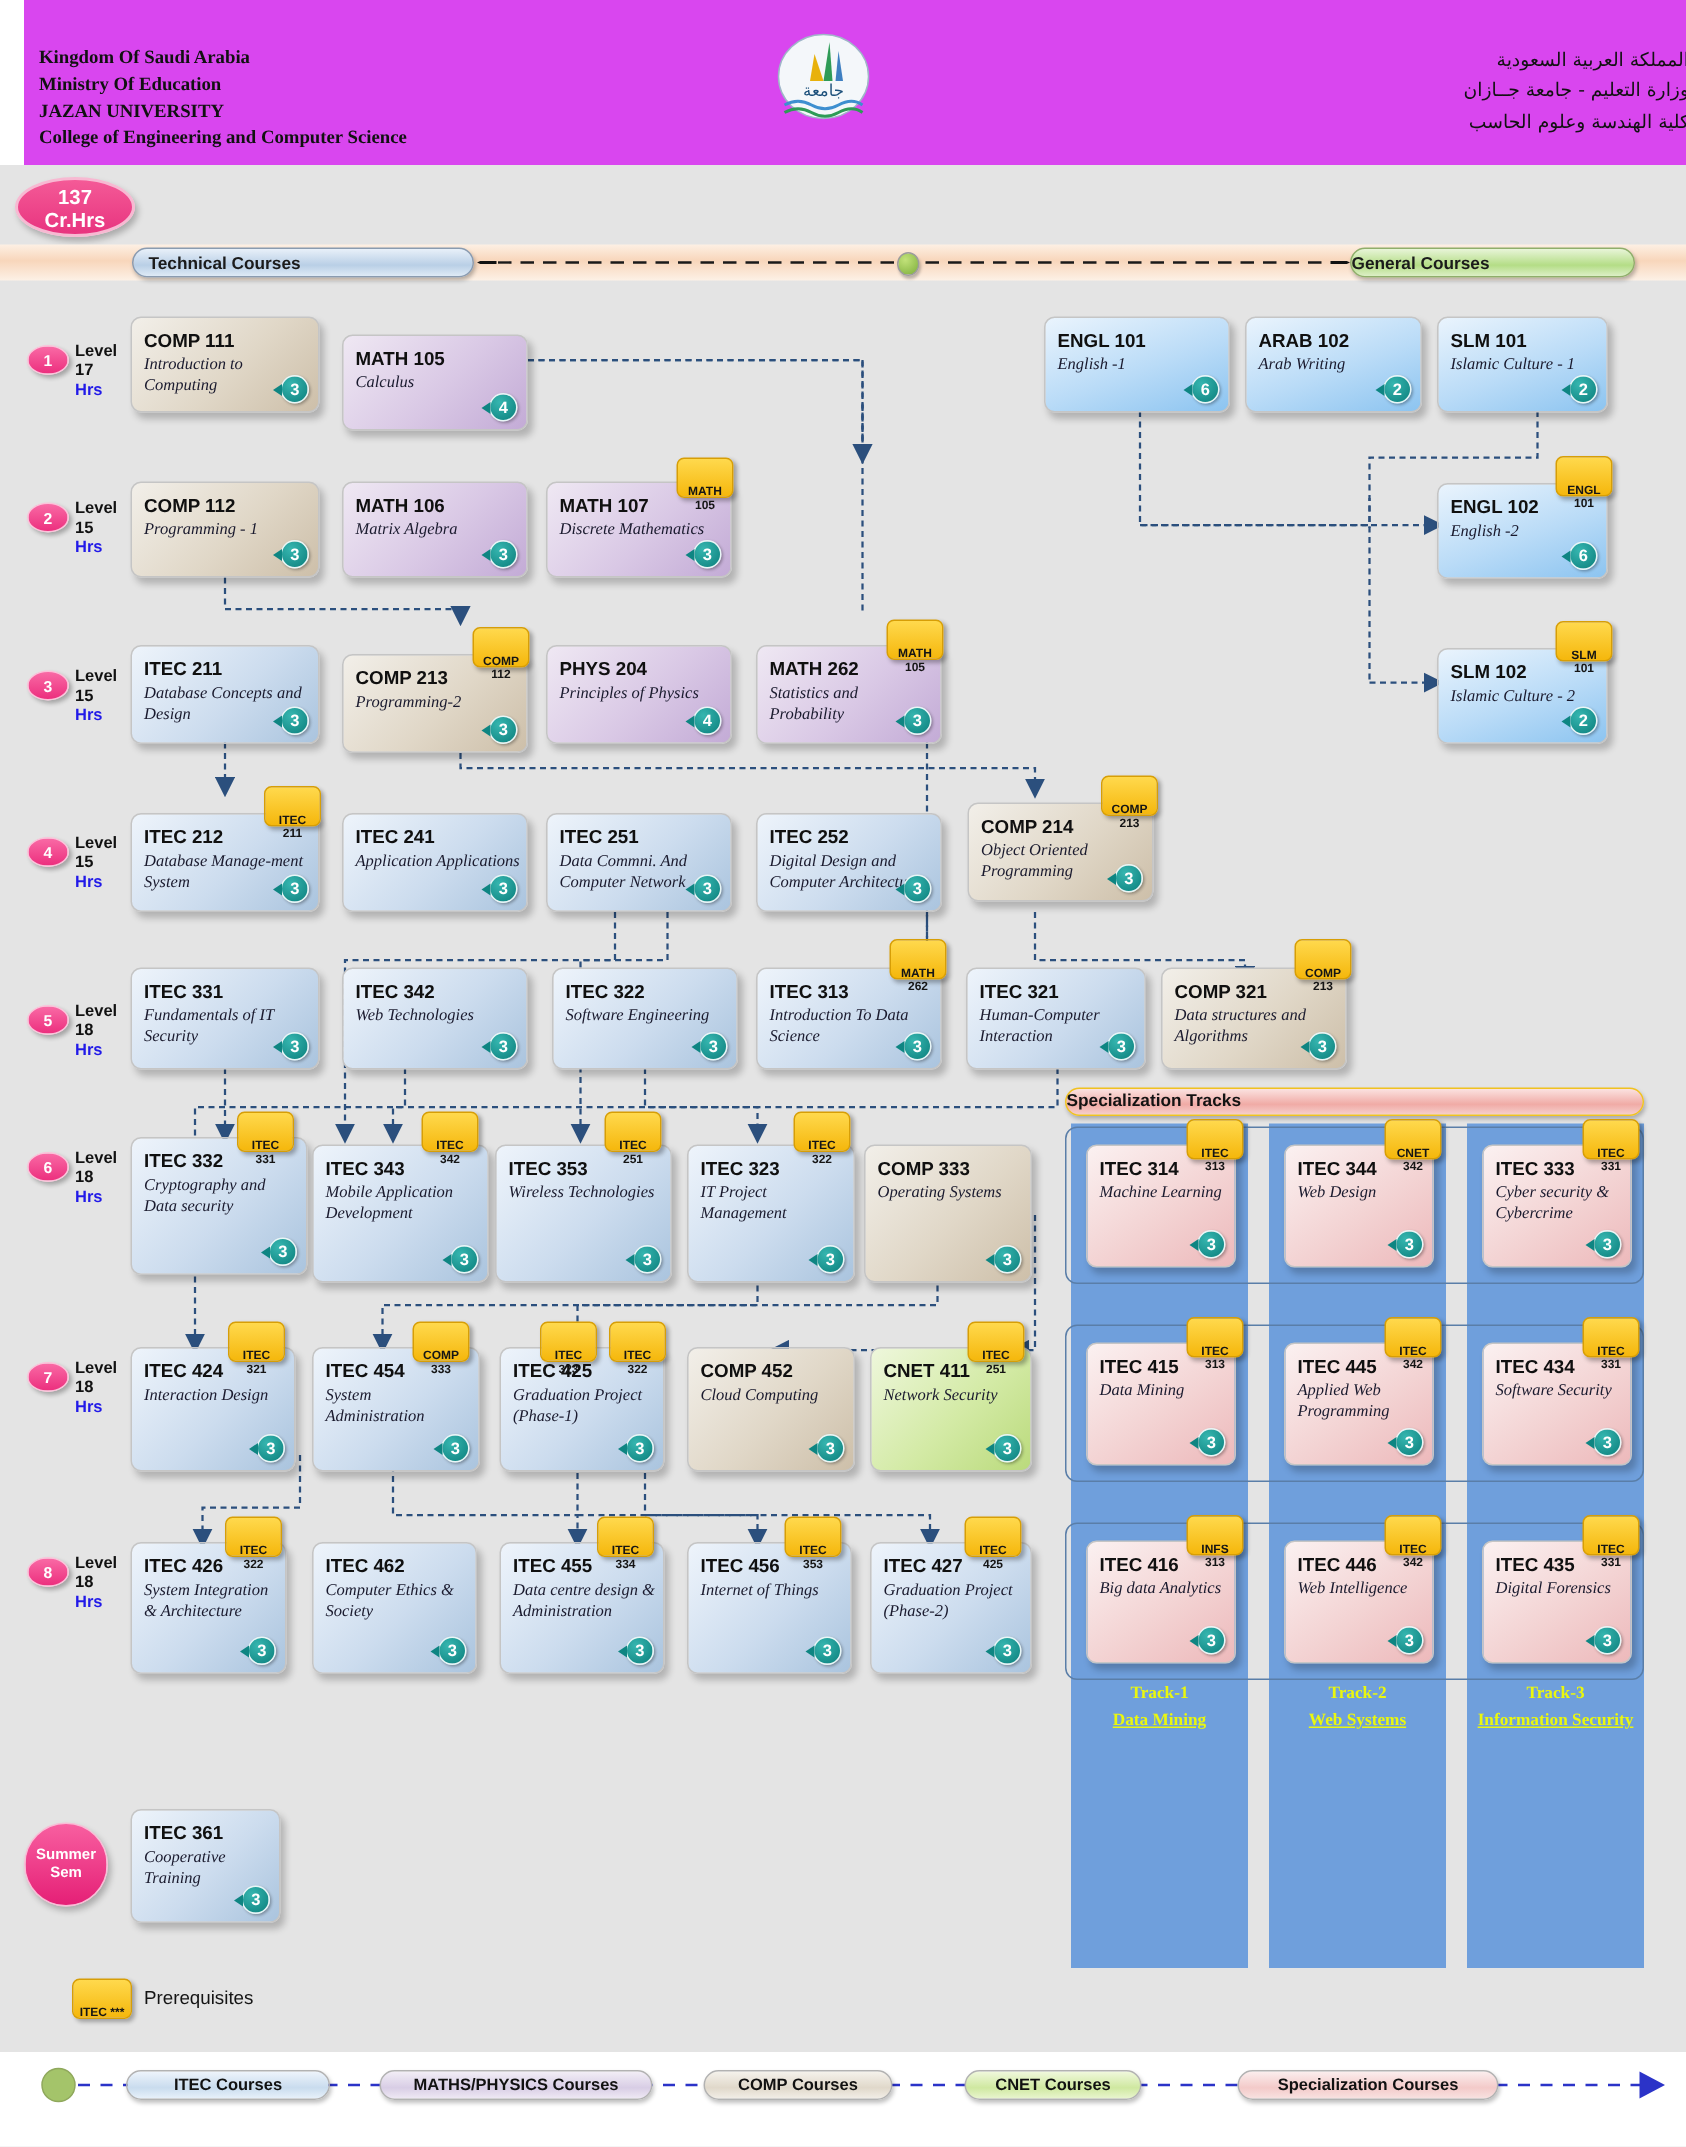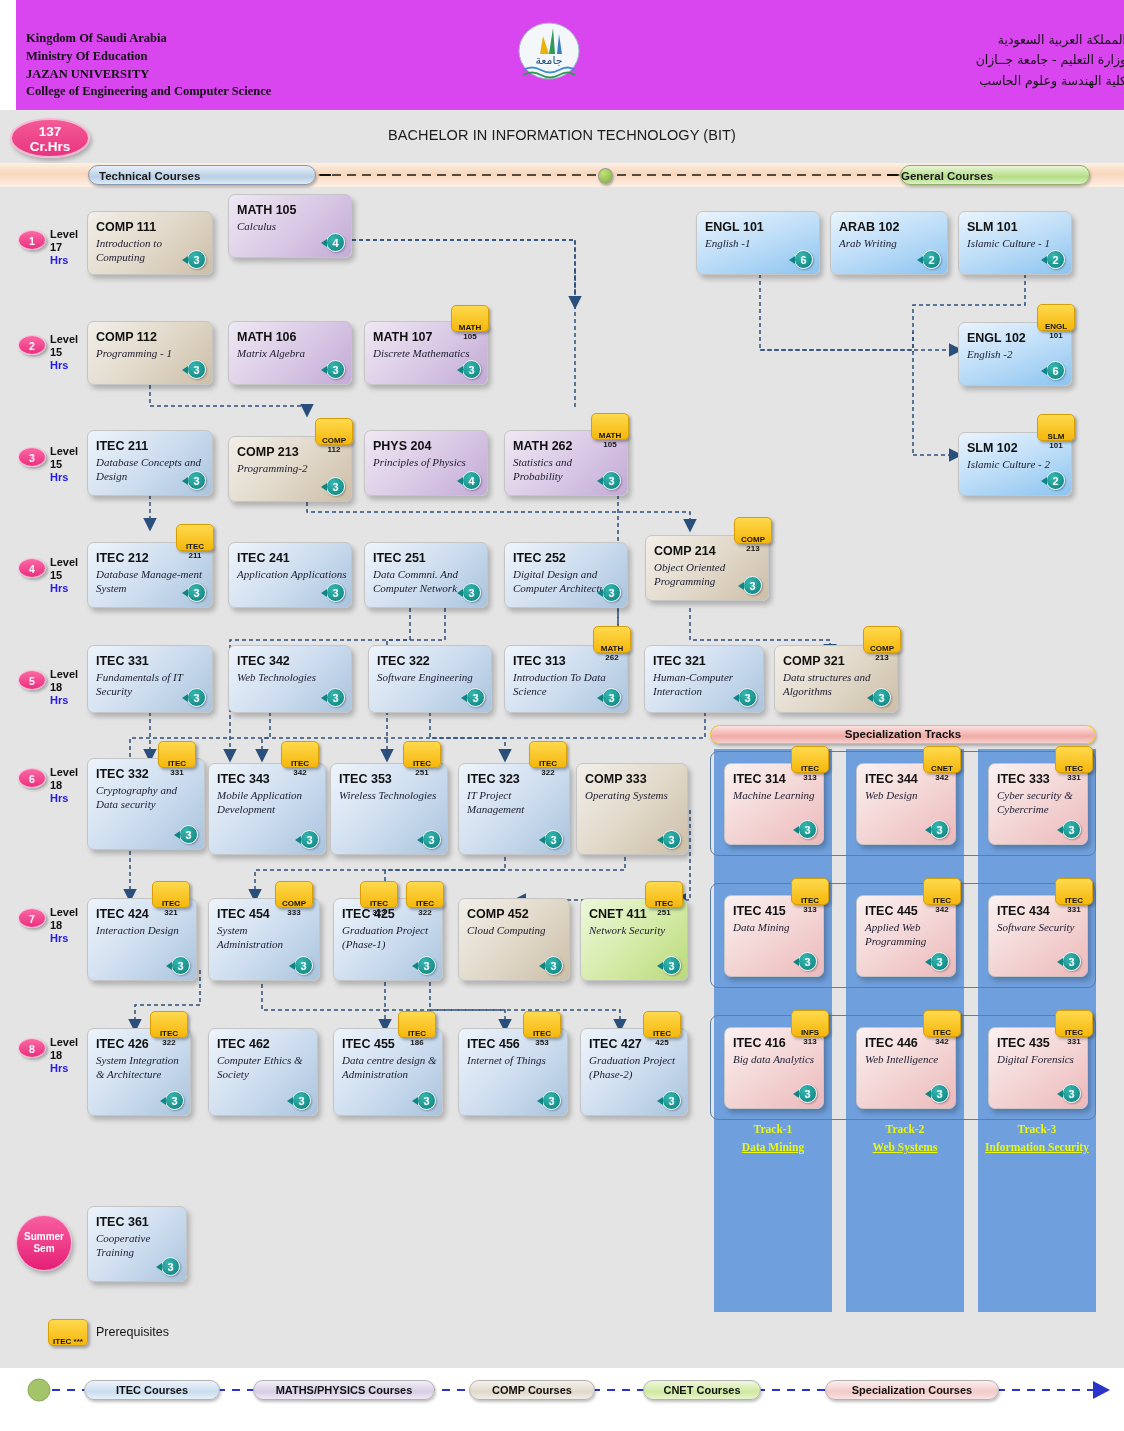--- a/index.html
+++ b/index.html
@@ -86,21 +86,21 @@
      text-align:center; line-height:1.1; padding-top:18px; z-index:6; }
   .prq span { display:block; }
 
   
   #wires { position:absolute; left:0; top:0; width:1124px; height:1258px; pointer-events:none; }
 
   
   #spec-wrap { position:absolute; left:710px; top:615px; width:386px; height:587px; }
   #spec-title { position:absolute; left:0; top:0; width:386px; height:19px; border-radius:10px;
      background:linear-gradient(180deg,#fbe2e0,#f0aba6 60%,#f6cfcc); border:1.5px solid #f0c21f;
-     font-size:11.5px; font-weight:bold; color:#131313; text-align:center; line-height:17px;
+     font-size:11.5px; font-weight:bold; color:#131313; text-align:left; line-height:17px;
      box-shadow:1px 2px 3px rgba(0,0,0,.25); }
   .track-col { position:absolute; top:24px; width:118px; height:563px; background:#6f9fdc; }
   .trk-band { position:absolute; left:0; width:386px; height:105px; border:1px solid #5a7ea8;
      border-radius:8px; }
   .trk-label { position:absolute; width:118px; text-align:center; color:#eaf70e;
      font-family:"Liberation Serif", serif; font-size:11.5px; font-weight:bold; }
   .trk-label .t2 { text-decoration:underline; display:block; margin-top:6px; }
 
   
   #summer-badge { position:absolute; left:16px; top:1105px; width:56px; height:56px; border-radius:50%;
@@ -145,21 +145,20 @@
   </svg>
 </div>
 
 <div id="canvas">
 
   <div id="title-bar">
     <div id="credits-badge">
       <span>137</span><br>
       <span>Cr.Hrs</span>
     </div>
-    <div id="main-title">BACHELOR IN INFORMATION TECHNOLOGY (BIT)</div>
   </div>
 
   <div id="band"></div>
   <div class="band-pill" id="pill-tech">Technical Courses</div>
   <div class="band-pill" id="pill-gen">General Courses</div>
   <svg id="band-line">
     <line x1="14" y1="1" x2="568" y2="1" stroke="#1a1a1a" stroke-width="1.6" stroke-dasharray="9,6"></line>
     <polygon points="0,1 13,-5 13,7" fill="#111"></polygon>
     <polygon points="582,1 569,-5 569,7" fill="#111"></polygon>
   </svg>
@@ -284,21 +283,21 @@
       <span class="lvl-hrs"><span class="num">18</span>
       <span>Hrs</span></span>
     </div>
   </div>
 
   <div class="course t-comp" style="left:87px;top:101px;width:126px;height:64px">
     <div class="c-code">COMP 111</div>
     <div class="c-name">Introduction to Computing</div>
     <div class="c-cr">3</div>
   </div>
-  <div class="course t-math" style="left:228px;top:84px;width:124px;height:64px">
+  <div class="course t-math" style="left:228px;top:113px;width:124px;height:64px">
     <div class="c-code">MATH 105</div>
     <div class="c-name">Calculus</div>
     <div class="c-cr">4</div>
   </div>
 
   <div class="course t-comp" style="left:87px;top:211px;width:126px;height:64px">
     <div class="c-code">COMP 112</div>
     <div class="c-name">Programming - 1</div>
     <div class="c-cr">3</div>
   </div>
@@ -555,21 +554,21 @@
     <div class="c-name">Computer Ethics &amp; Society</div>
     <div class="c-cr">3</div>
   </div>
   <div class="course t-itec" style="left:333px;top:918px;width:110px;height:88px">
     <div class="c-code">ITEC 455</div>
     <div class="c-name">Data centre design &amp; Administration</div>
     <div class="c-cr">3</div>
     <div class="prq" style="left:64px;top:-18px">
       <span>
           <span>ITEC</span>
-          <span>186</span>
+          <span>334</span>
         </span>
     </div>
   </div>
   <div class="course t-itec" style="left:458px;top:918px;width:110px;height:88px">
     <div class="c-code">ITEC 456</div>
     <div class="c-name">Internet of Things</div>
     <div class="c-cr">3</div>
     <div class="prq" style="left:64px;top:-18px">
       <span>
           <span>ITEC</span>

